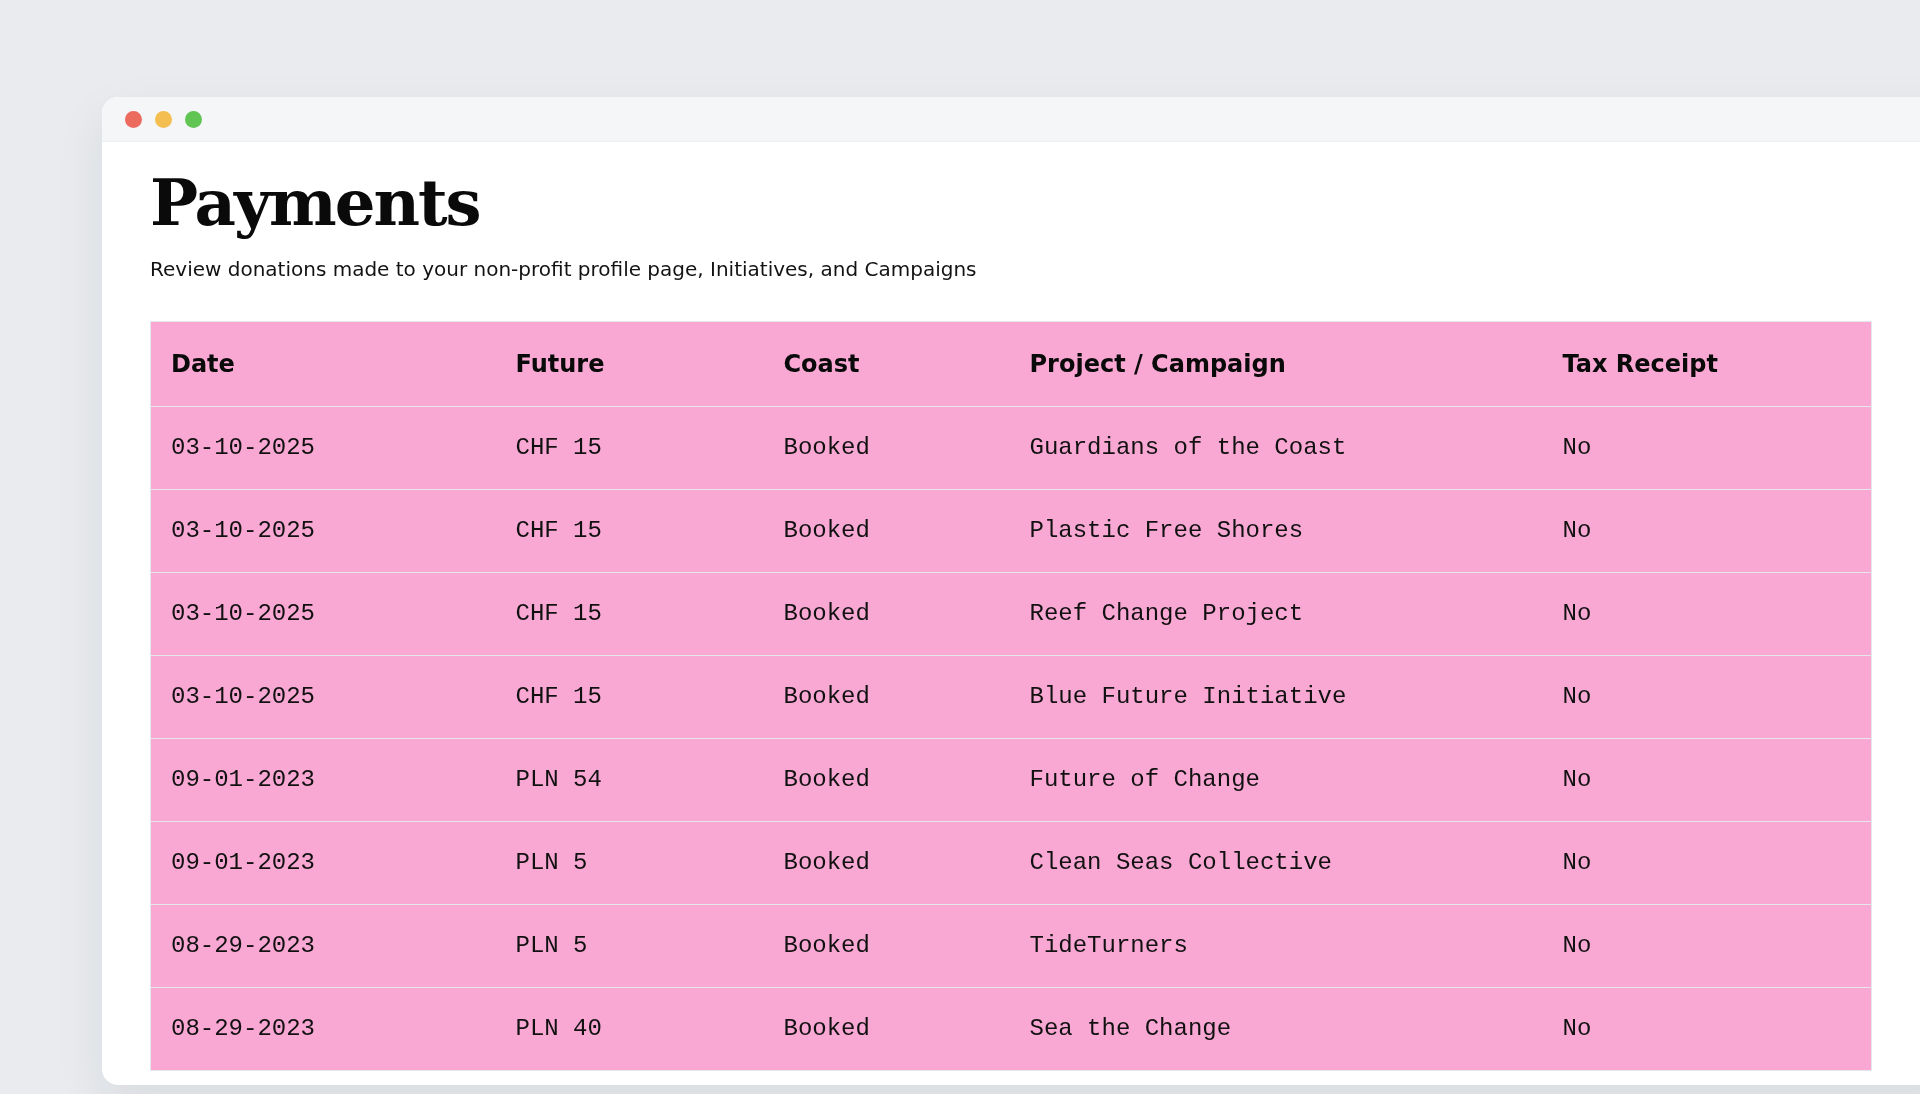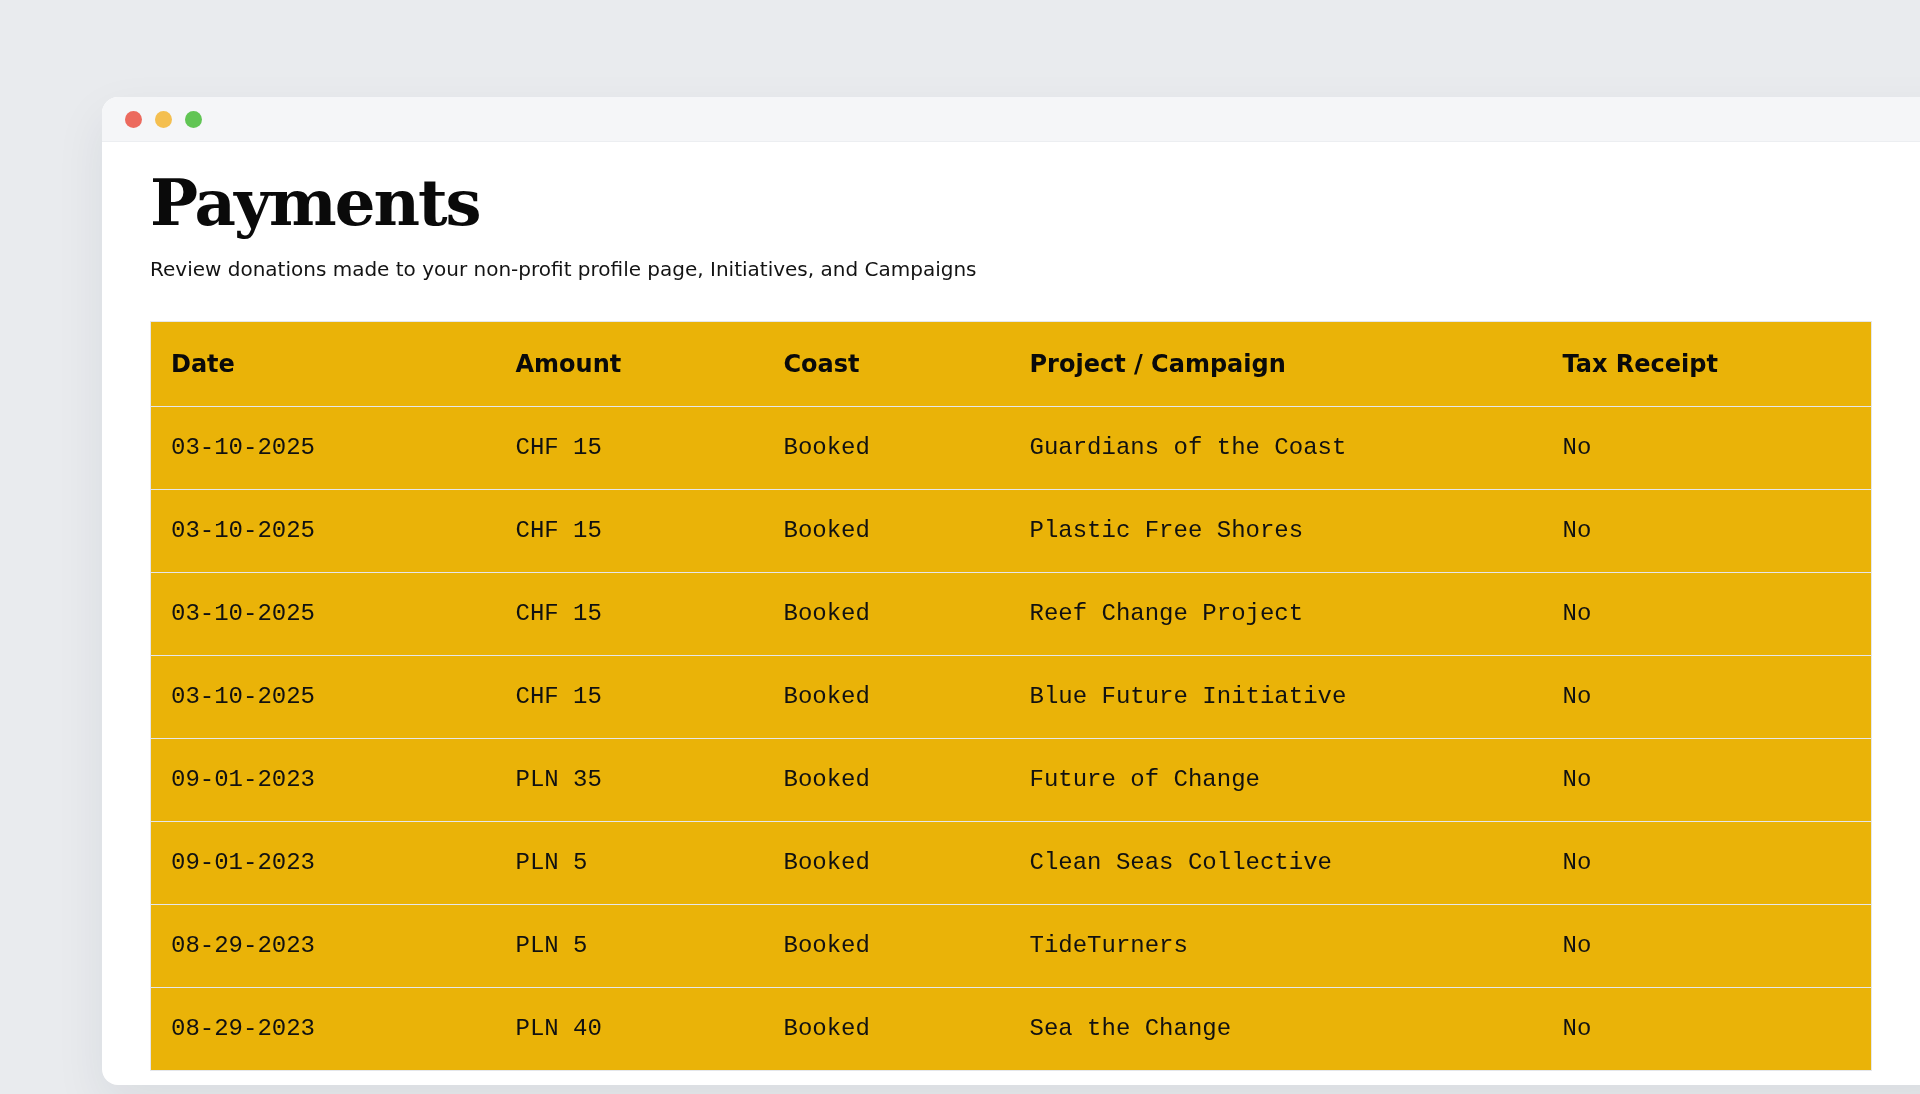--- a/index.html
+++ b/index.html
@@ -53,21 +53,21 @@
     color: #131313;
     line-height: 1.2;
   }
   .table-wrap {
     margin-top: 40px;
   }
   table.payments {
     border-collapse: collapse;
     table-layout: fixed;
     width: 1721px;
-    background: #eab308;
+    background: #f9a8d4;
   }
   table.payments th, table.payments td {
     text-align: left;
     padding-left: 20px;
     border: 1px solid #e5e7eb;
     border-left: none;
     border-right: none;
     font-size: 24px;
     white-space: nowrap;
     overflow: hidden;
@@ -105,21 +105,21 @@
         <colgroup>
           <col style="width:345px">
           <col style="width:268px">
           <col style="width:246px">
           <col style="width:533px">
           <col style="width:329px">
         </colgroup>
         <thead>
           <tr>
             <th>Date</th>
-            <th>Amount</th>
+            <th>Future</th>
             <th>Coast</th>
             <th>Project / Campaign</th>
             <th>Tax Receipt</th>
           </tr>
         </thead>
         <tbody>
           <tr>
             <td>03-10-2025</td>
             <td>CHF 15</td>
             <td>Booked</td>
@@ -142,21 +142,21 @@
           </tr>
           <tr>
             <td>03-10-2025</td>
             <td>CHF 15</td>
             <td>Booked</td>
             <td>Blue Future Initiative</td>
             <td>No</td>
           </tr>
           <tr>
             <td>09-01-2023</td>
-            <td>PLN 35</td>
+            <td>PLN 54</td>
             <td>Booked</td>
             <td>Future of Change</td>
             <td>No</td>
           </tr>
           <tr>
             <td>09-01-2023</td>
             <td>PLN 5</td>
             <td>Booked</td>
             <td>Clean Seas Collective</td>
             <td>No</td>

